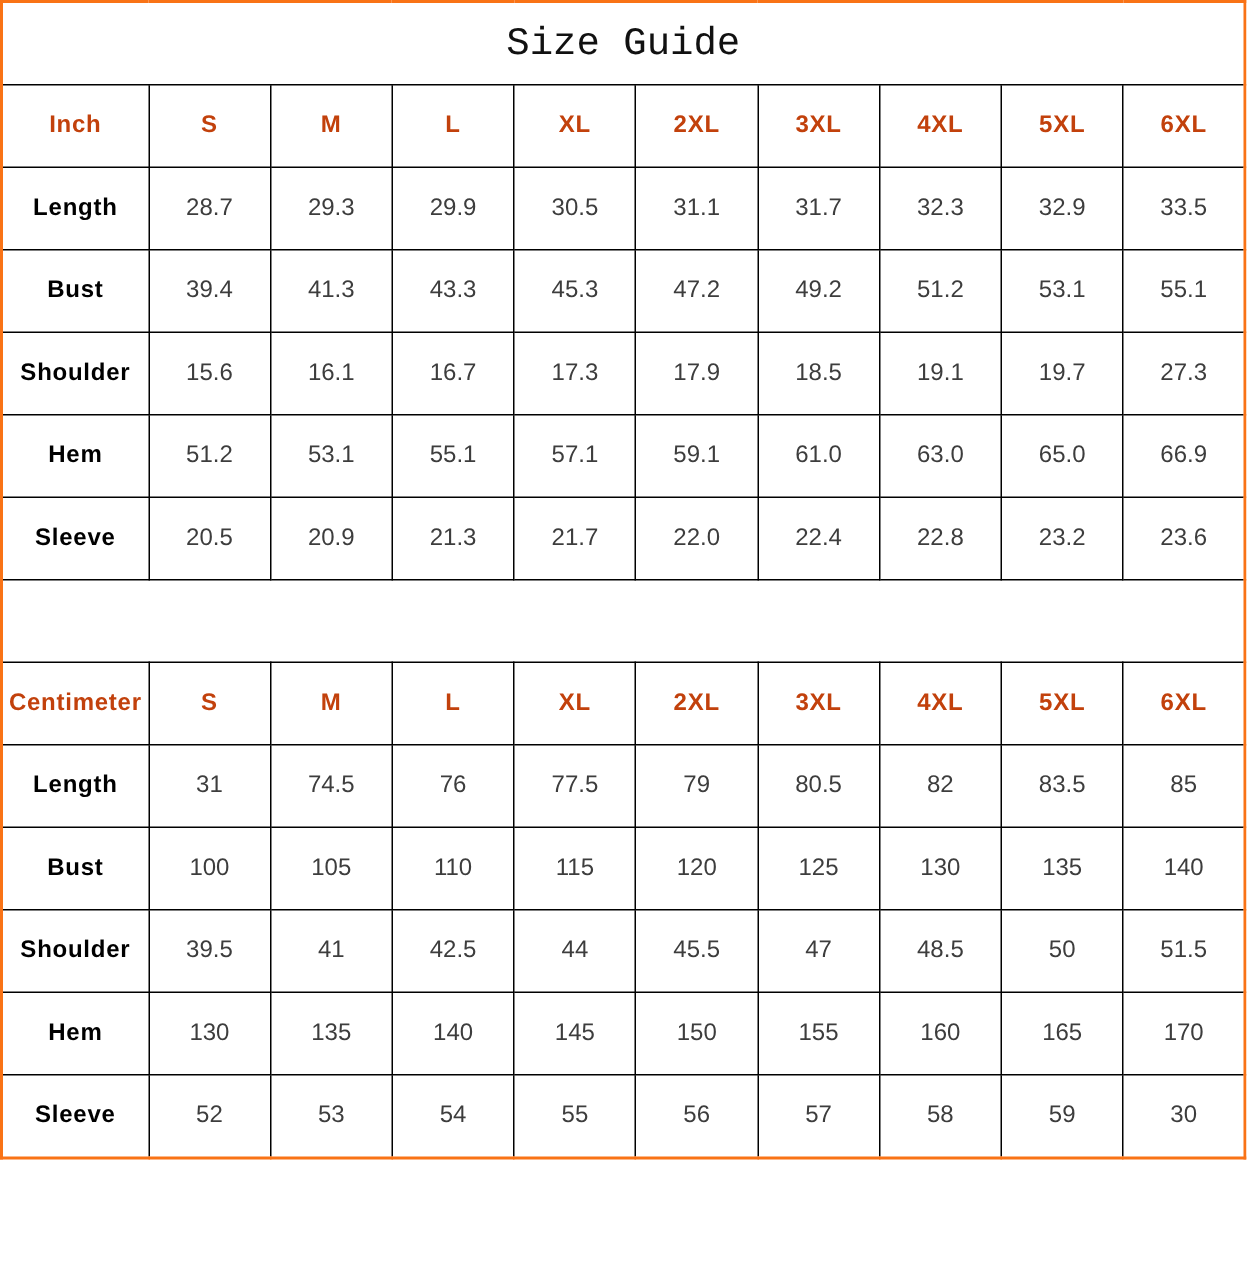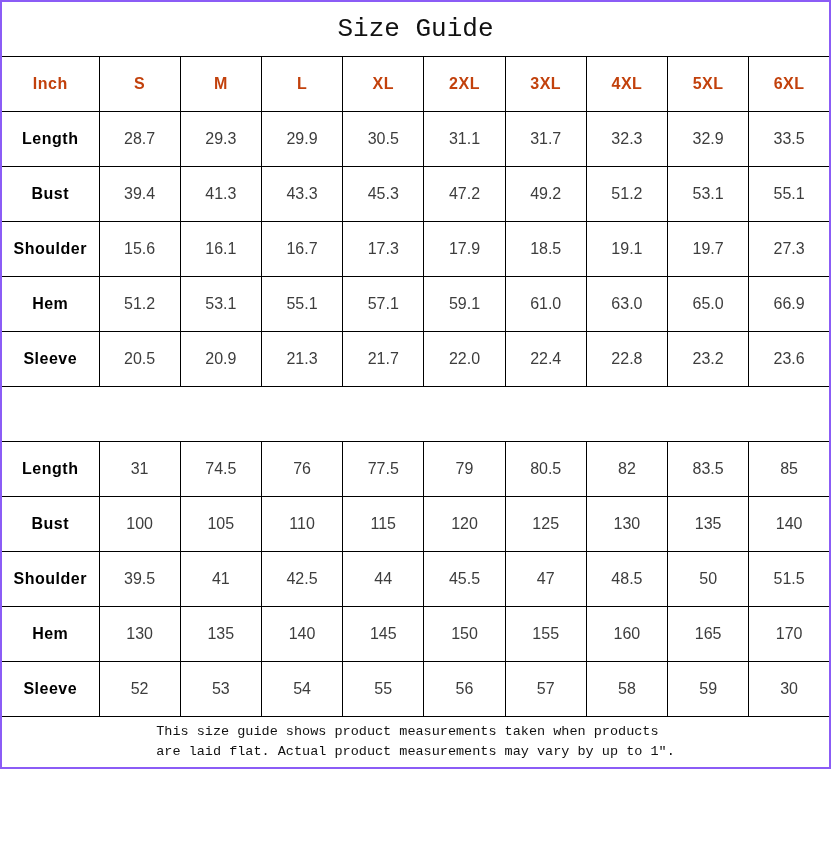--- a/index.html
+++ b/index.html
@@ -11,21 +11,21 @@
     width: 831px;
     height: 842px;
     background: #ffffff;
     box-sizing: border-box;
   }
   table.size-guide {
     width: 831px;
     height: 644px;
     border-collapse: collapse;
     table-layout: fixed;
-    border: 2px solid #8b5cf6;
+    border: 2px solid #f97316;
     background: #ffffff;
   }
   table.size-guide td, table.size-guide th {
     border: 1px solid #000000;
     text-align: center;
     vertical-align: middle;
     padding: 0;
     overflow: hidden;
   }
   .title-cell {
@@ -176,20 +176,32 @@
       <td class="value-cell">22.4</td>
       <td class="value-cell">22.8</td>
       <td class="value-cell">23.2</td>
       <td class="value-cell">23.6</td>
     </tr>
 
     <tr>
       <td class="spacer-cell" colspan="10"></td>
     </tr>
 
+    <tr>
+      <th class="unit-cell">Centimeter</th>
+      <th class="size-cell">S</th>
+      <th class="size-cell">M</th>
+      <th class="size-cell">L</th>
+      <th class="size-cell">XL</th>
+      <th class="size-cell">2XL</th>
+      <th class="size-cell">3XL</th>
+      <th class="size-cell">4XL</th>
+      <th class="size-cell">5XL</th>
+      <th class="size-cell">6XL</th>
+    </tr>
 
     <tr>
       <td class="label-cell">Length</td>
       <td class="value-cell">31</td>
       <td class="value-cell">74.5</td>
       <td class="value-cell">76</td>
       <td class="value-cell">77.5</td>
       <td class="value-cell">79</td>
       <td class="value-cell">80.5</td>
       <td class="value-cell">82</td>
@@ -242,23 +254,15 @@
       <td class="value-cell">53</td>
       <td class="value-cell">54</td>
       <td class="value-cell">55</td>
       <td class="value-cell">56</td>
       <td class="value-cell">57</td>
       <td class="value-cell">58</td>
       <td class="value-cell">59</td>
       <td class="value-cell">30</td>
     </tr>
 
-    <tr>
-      <td class="footer-cell" colspan="10">
-        <div class="footer-block">
-          <div>This size guide shows product measurements taken when products</div>
-          <div>are laid flat. Actual product measurements may vary by up to 1″.</div>
-        </div>
-      </td>
-    </tr>
   </tbody>
     </table>
 </div>
 
 </body></html>

